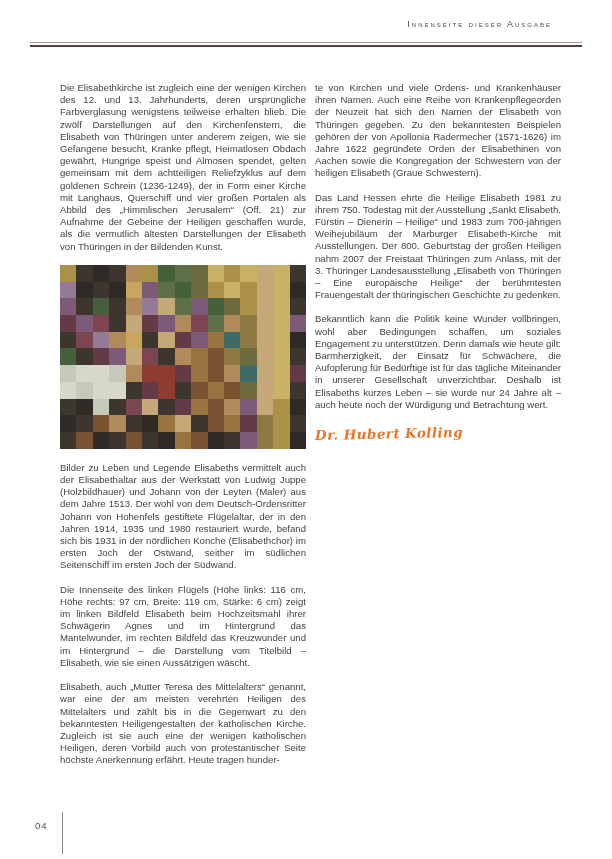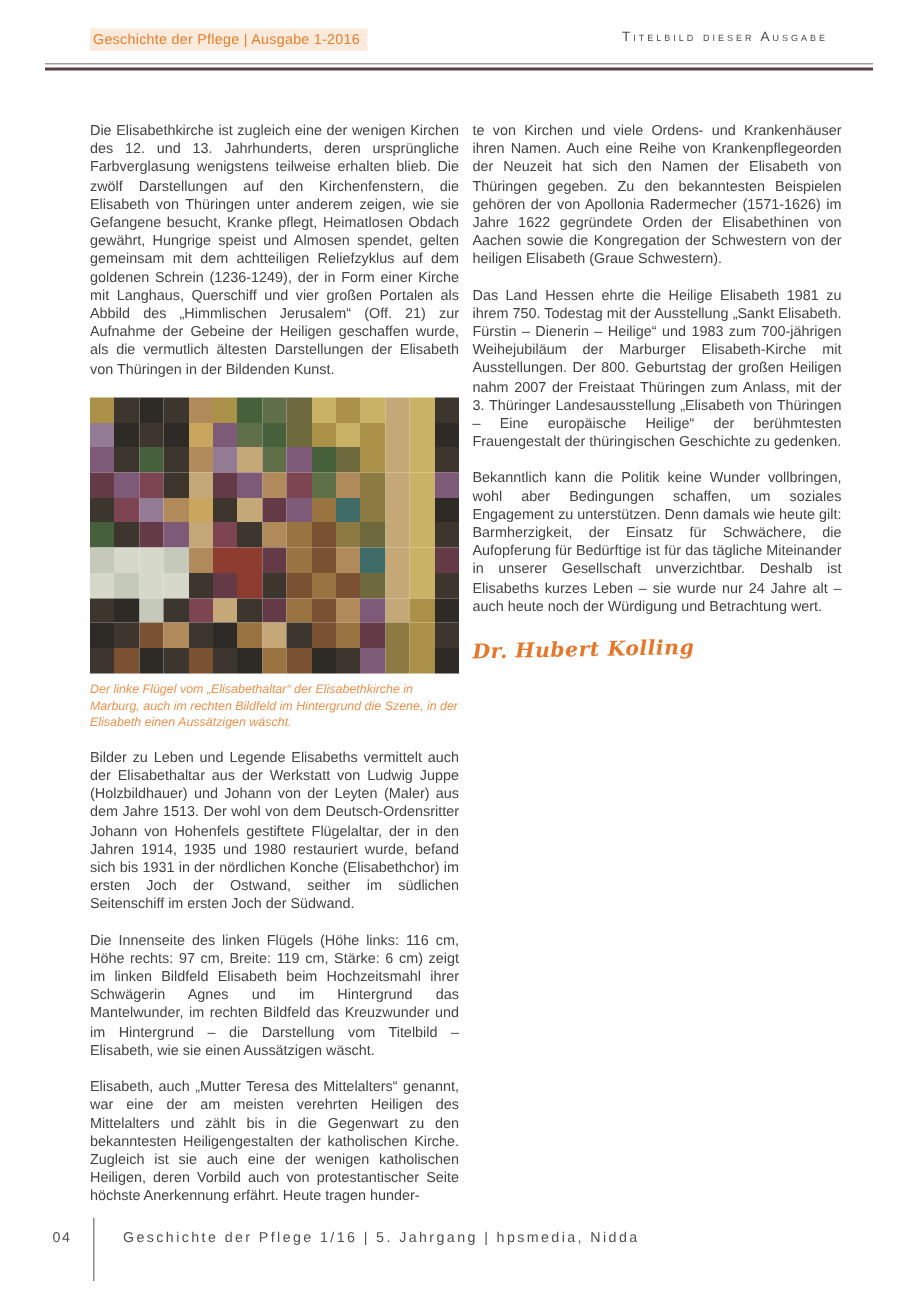--- a/index.html
+++ b/index.html
@@ -50,22 +50,21 @@
   .journal{
     position:absolute;left:52px;top:8px;font-size:9.5px;color:#4f4f4f;letter-spacing:1.6px;
   }
 </style>
 </head>
 <body>
 
 <div class="page">
 
   <div class="hdr">
-    <span class="issue">Geschichte der Pflege | Ausgabe 1-2016</span>
-    <span class="section">Titelbild dieser Ausgabe</span>
+    <span class="section">Innenseite dieser Ausgabe</span>
   </div>
 
   <div class="rule"></div>
 
   <div class="cols">
 
     <div class="col">
       <div>
           <p>Die Elisabethkirche ist zugleich eine der wenigen Kirchen des 12. und 13. Jahrhunderts, deren ursprüngliche Farbverglasung wenigstens teilweise erhalten blieb. Die zwölf Darstellungen auf den Kirchenfenstern, die Elisabeth von Thüringen unter anderem zeigen, wie sie Gefangene besucht, Kranke pflegt, Heimatlosen Obdach gewährt, Hungrige speist und Almosen spendet, gelten gemeinsam mit dem achtteiligen Reliefzyklus auf dem goldenen Schrein (1236-1249), der in Form einer Kirche mit Langhaus, Querschiff und vier großen Portalen als Abbild des „Himmlischen Jerusalem“ (Off. 21) zur Aufnahme der Gebeine der Heiligen geschaffen wurde, als die vermutlich ältesten Darstellungen der Elisabeth von Thüringen in der Bildenden Kunst.</p>
         </div>
@@ -230,21 +229,20 @@
             <div style="background: rgb(46, 42, 38);"></div>
             <div style="background: rgb(154, 116, 64);"></div>
             <div style="background: rgb(122, 82, 50);"></div>
             <div style="background: rgb(46, 42, 38);"></div>
             <div style="background: rgb(60, 54, 46);"></div>
             <div style="background: rgb(125, 90, 120);"></div>
             <div style="background: rgb(141, 122, 66);"></div>
             <div style="background: rgb(171, 145, 72);"></div>
             <div style="background: rgb(46, 42, 38);"></div>
           </div>
-        <figcaption>Der linke Flügel vom „Elisabethaltar“ der Elisabethkirche in Marburg, auch im rechten Bildfeld im Hintergrund die Szene, in der Elisabeth einen Aussätzigen wäscht.</figcaption>
       </figure>
       <div>
           <p>Bilder zu Leben und Legende Elisabeths vermittelt auch der Elisabethaltar aus der Werkstatt von Ludwig Juppe (Holzbildhauer) und Johann von der Leyten (Maler) aus dem Jahre 1513. Der wohl von dem Deutsch-Ordensritter Johann von Hohenfels gestiftete Flügelaltar, der in den Jahren 1914, 1935 und 1980 restauriert wurde, befand sich bis 1931 in der nördlichen Konche (Elisabethchor) im ersten Joch der Ostwand, seither im südlichen Seitenschiff im ersten Joch der Südwand.</p>
           <p>Die Innenseite des linken Flügels (Höhe links: 116 cm, Höhe rechts: 97 cm, Breite: 119 cm, Stärke: 6 cm) zeigt im linken Bildfeld Elisabeth beim Hochzeitsmahl ihrer Schwägerin Agnes und im Hintergrund das Mantelwunder, im rechten Bildfeld das Kreuzwunder und im Hintergrund – die Darstellung vom Titelbild – Elisabeth, wie sie einen Aussätzigen wäscht.</p>
           <p>Elisabeth, auch „Mutter Teresa des Mittelalters“ genannt, war eine der am meisten verehrten Heiligen des Mittelalters und zählt bis in die Gegenwart zu den bekanntesten Heiligengestalten der katholischen Kirche. Zugleich ist sie auch eine der wenigen katholischen Heiligen, deren Vorbild auch von protestantischer Seite höchste Anerkennung erfährt. Heute tragen hunder-</p>
         </div>
     </div>
 
     <div class="col">
       <div>
@@ -253,16 +251,15 @@
           <p>Bekanntlich kann die Politik keine Wunder vollbringen, wohl aber Bedingungen schaffen, um soziales Engagement zu unterstützen. Denn damals wie heute gilt: Barmherzigkeit, der Einsatz für Schwächere, die Aufopferung für Bedürftige ist für das tägliche Miteinander in unserer Gesellschaft unverzichtbar. Deshalb ist Elisabeths kurzes Leben – sie wurde nur 24 Jahre alt – auch heute noch der Würdigung und Betrachtung wert.</p>
         </div>
       <div class="signature">Dr. Hubert Kolling</div>
     </div>
 
   </div>
 
   <div class="ftr">
     <span class="pagenum">04</span>
     <span class="fdiv"></span>
-    <span class="journal">Geschichte der Pflege 1/16 | 5. Jahrgang | hpsmedia, Nidda</span>
   </div>
 
 </div>
 
 </body></html>

